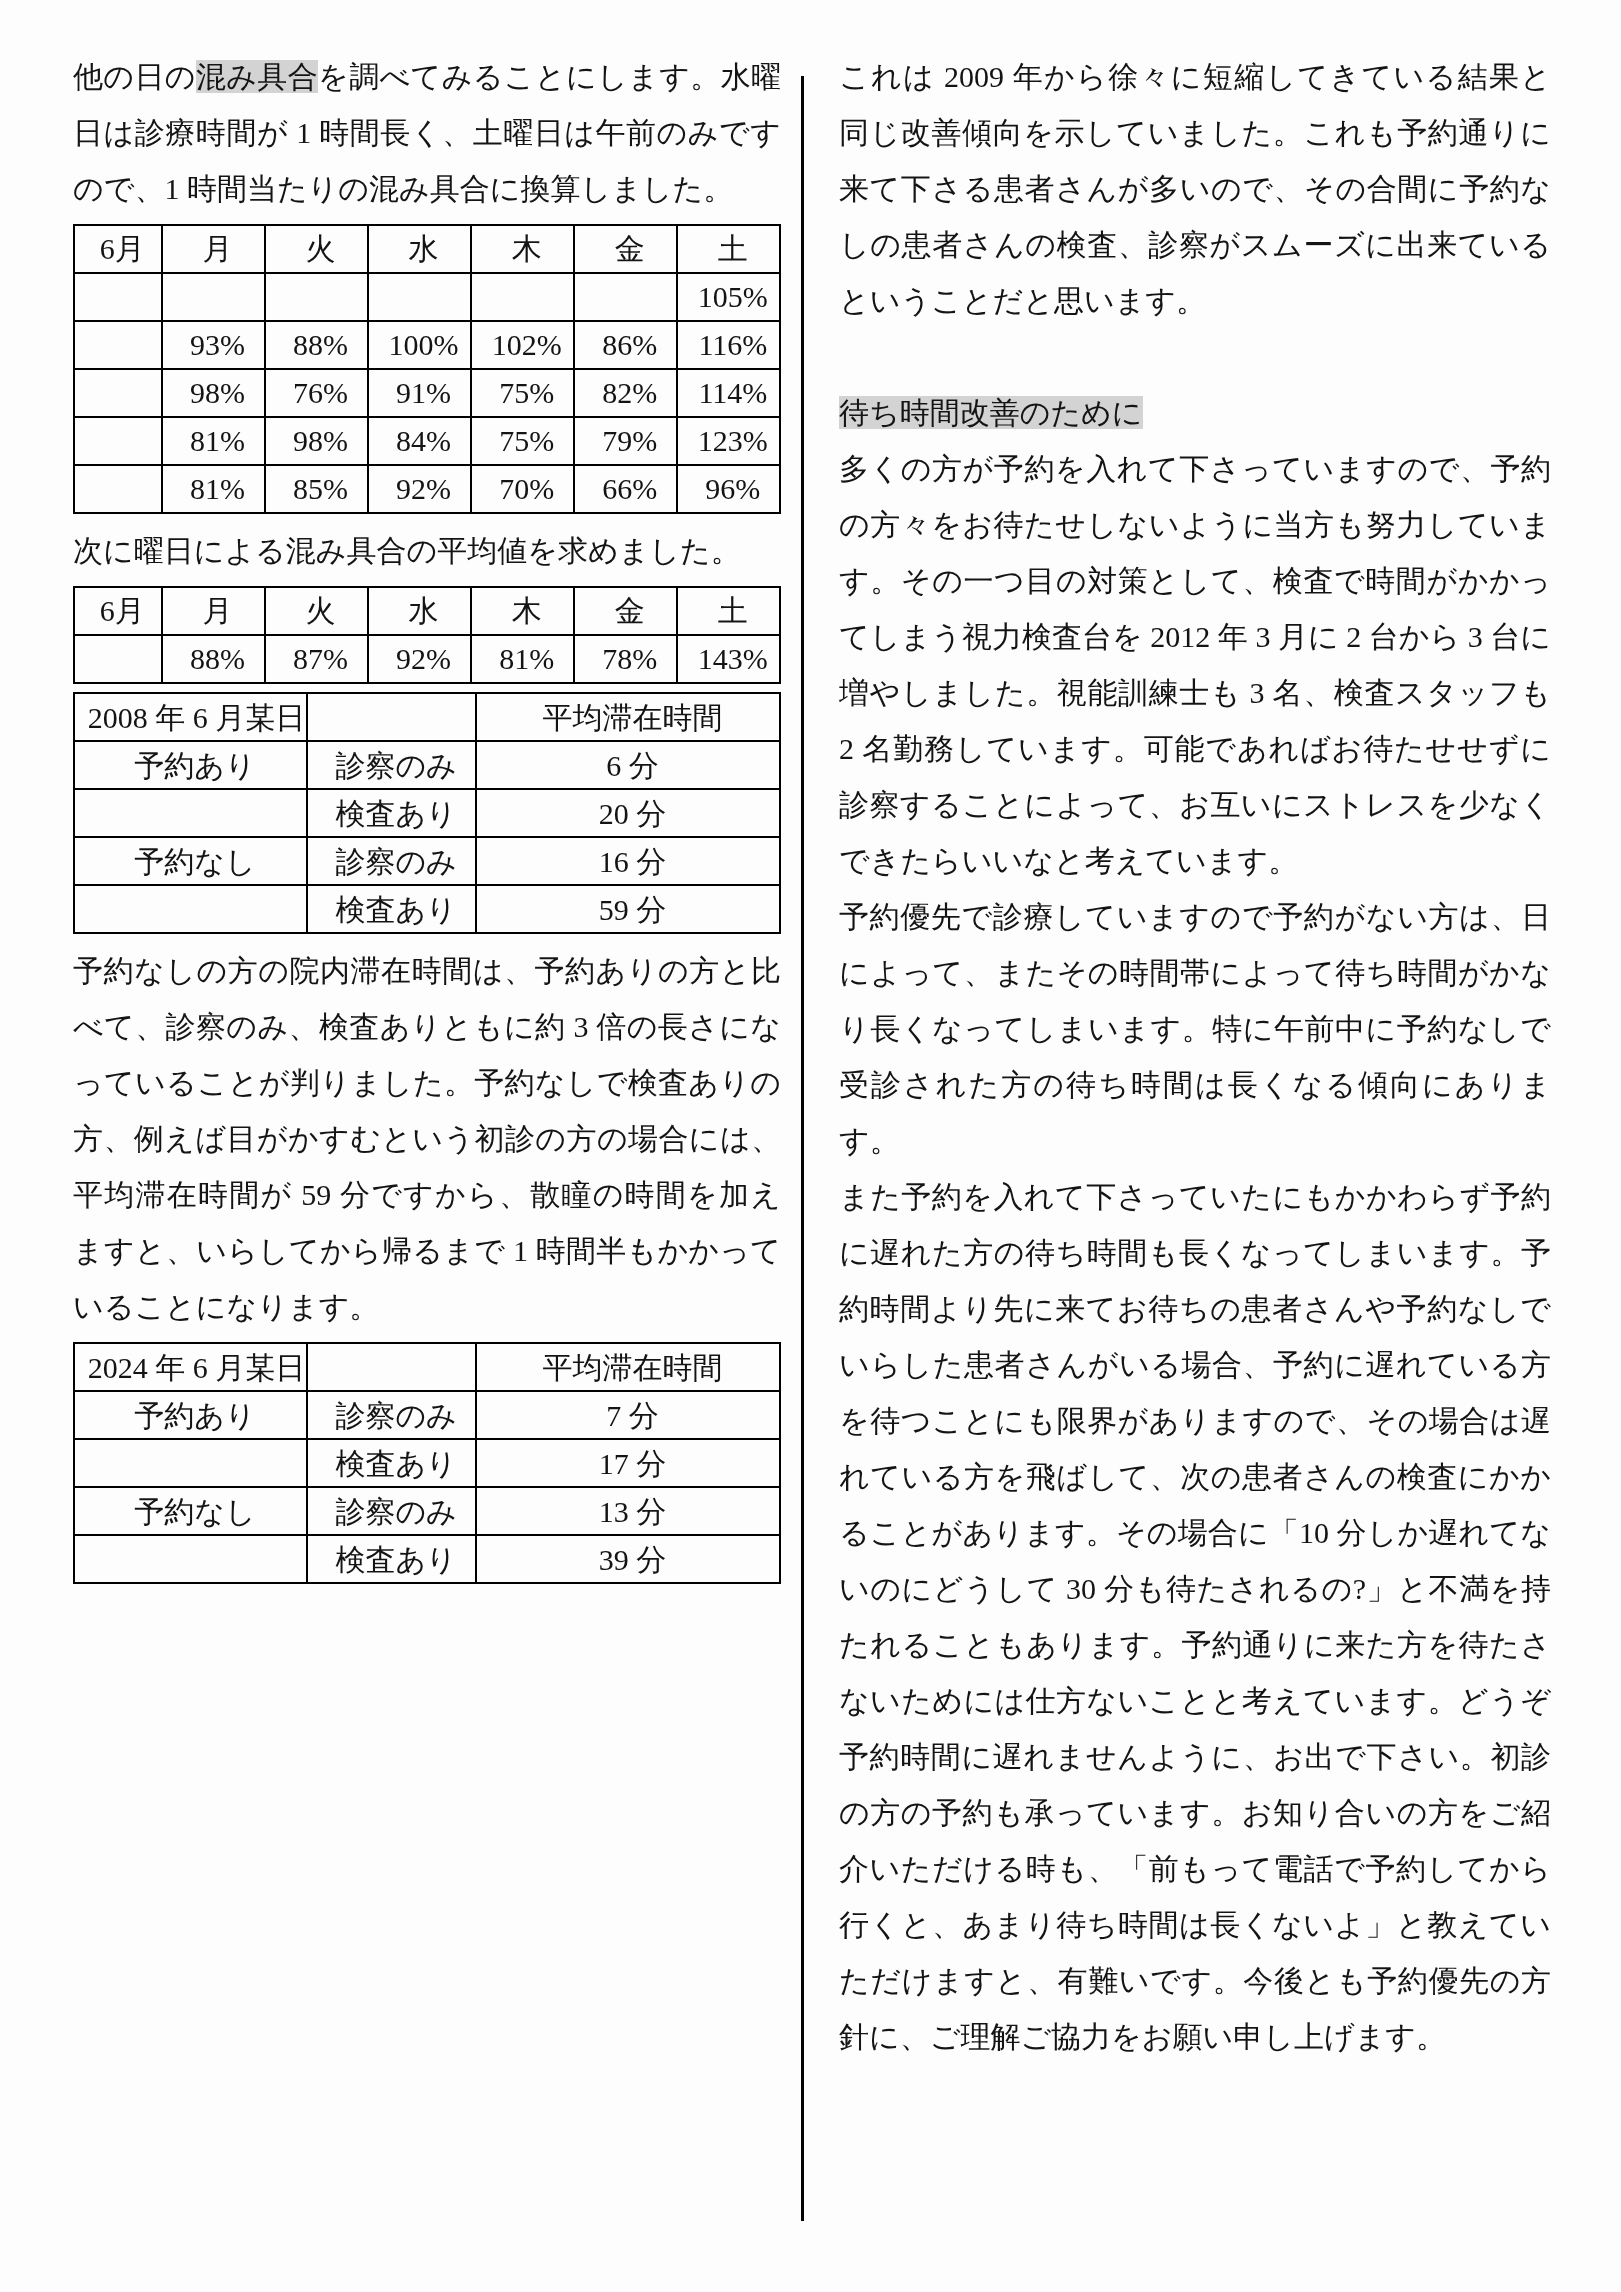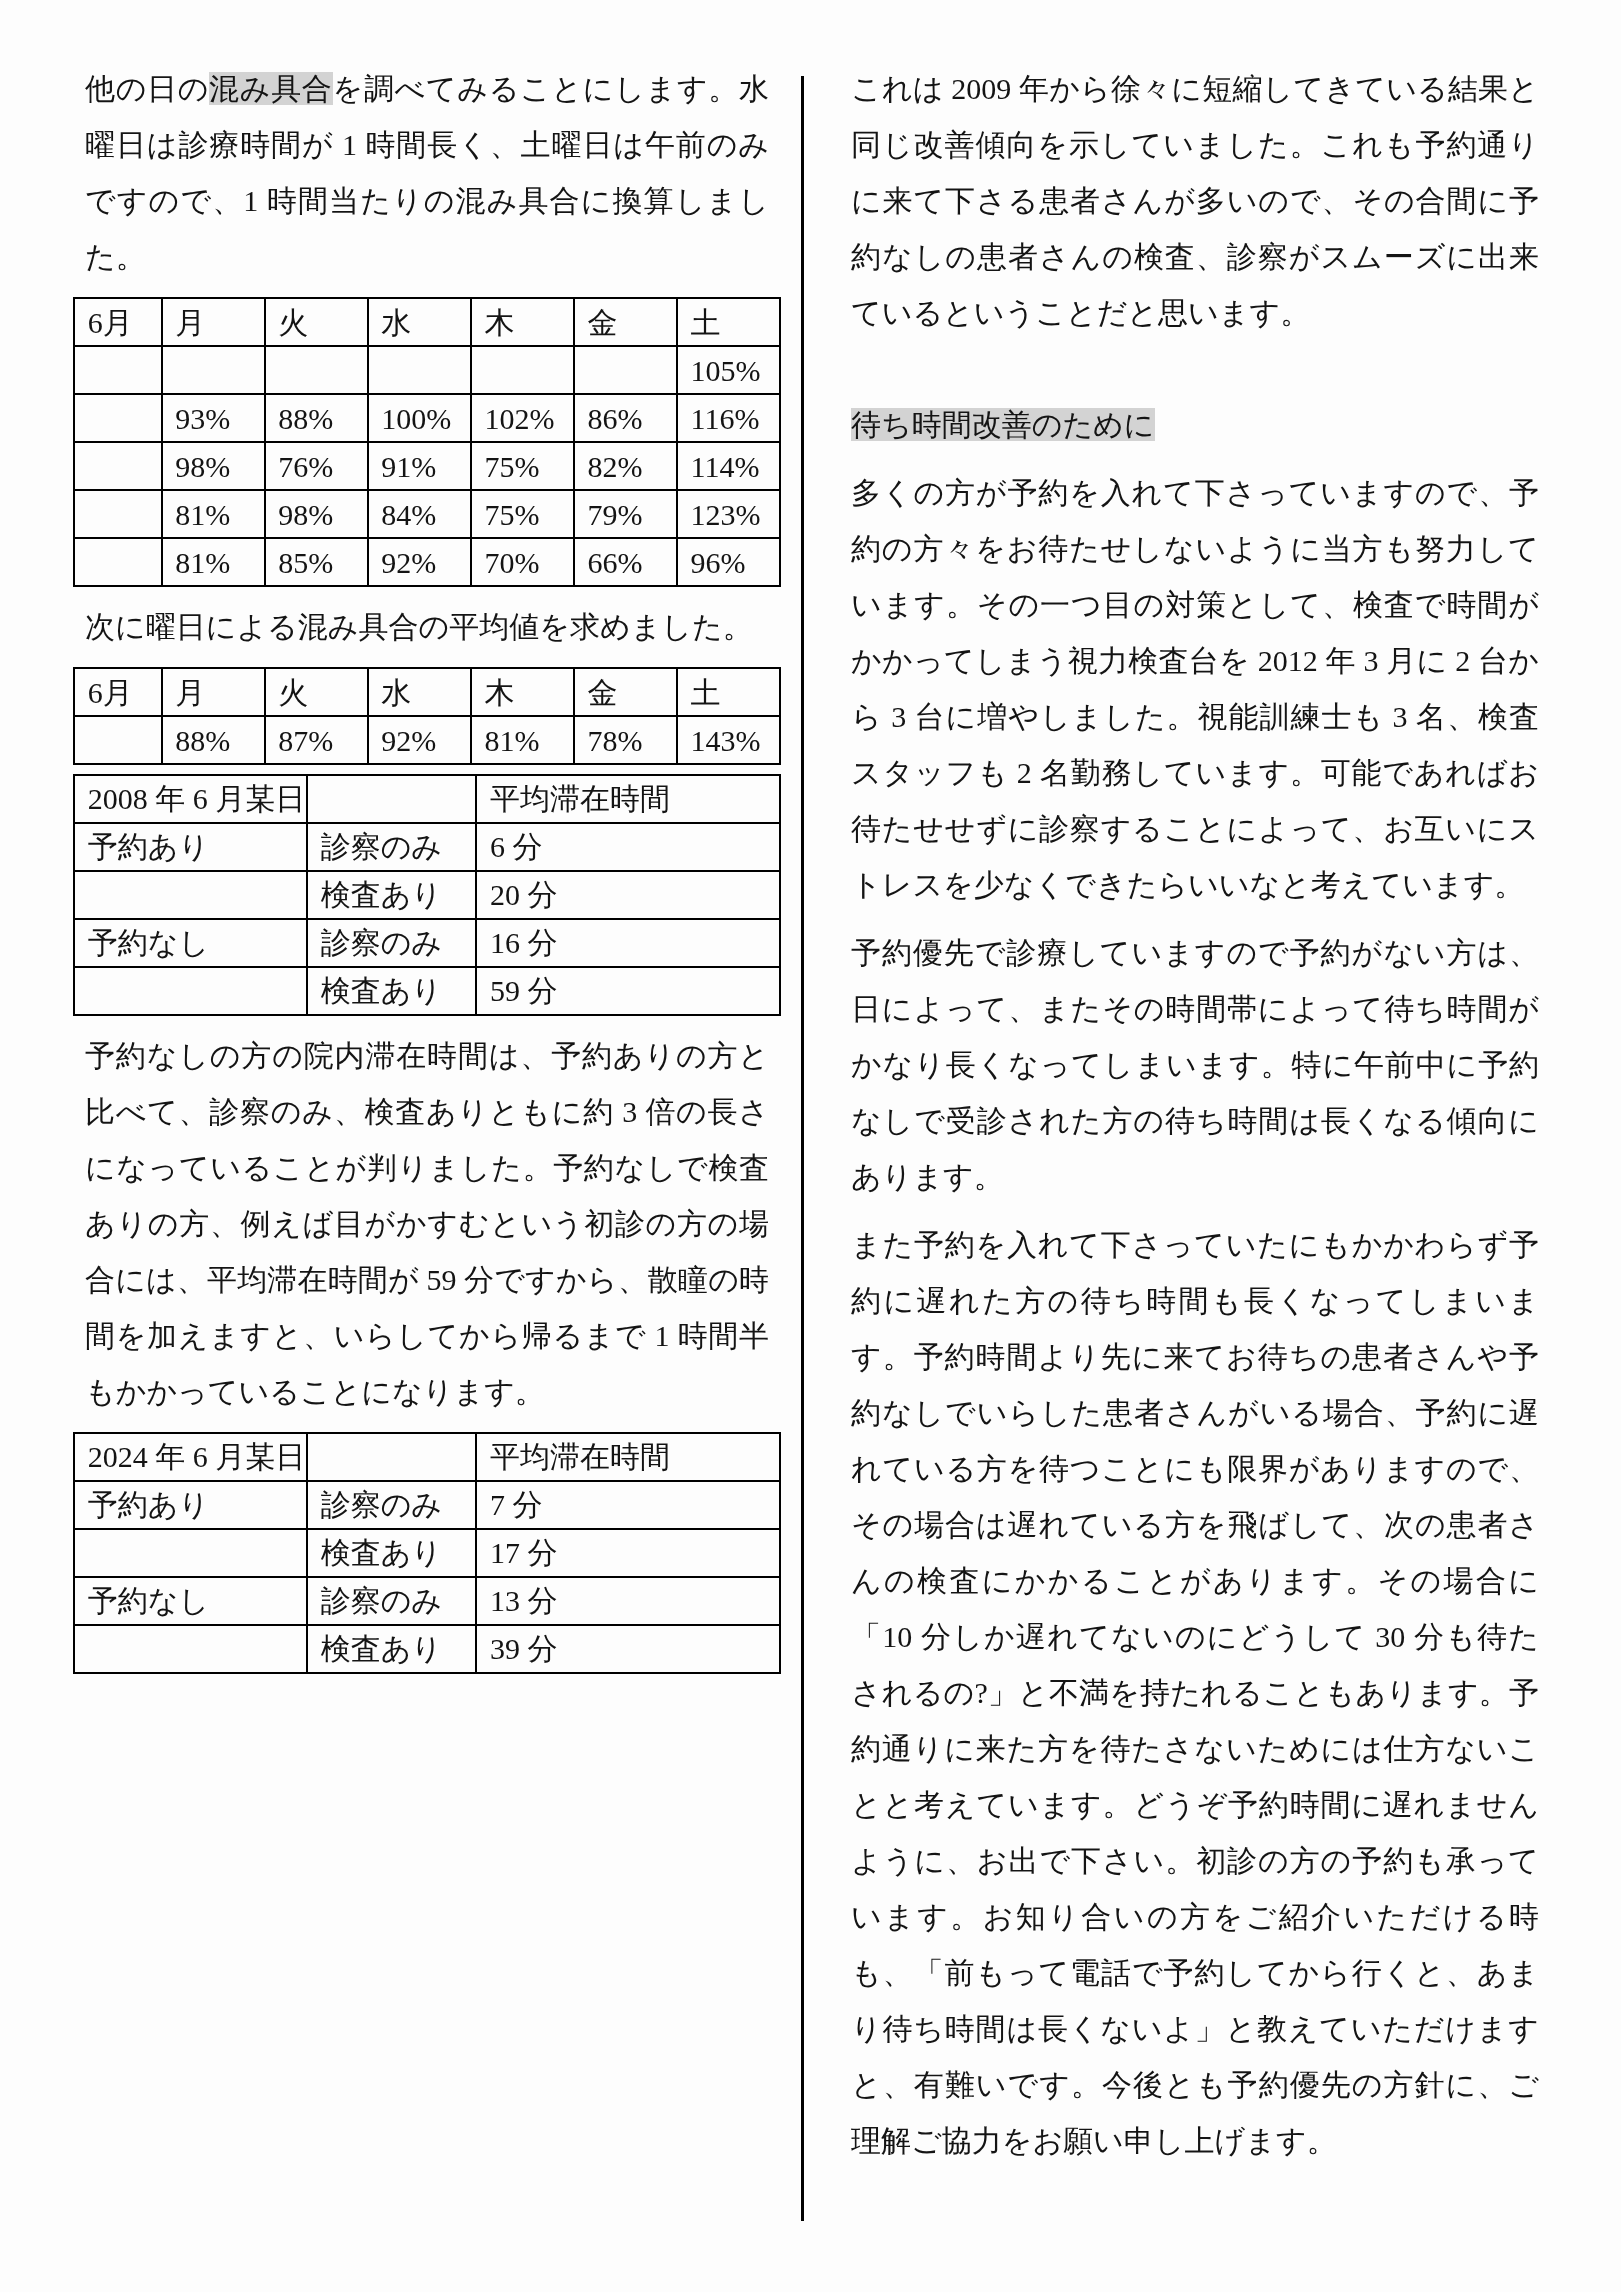--- a/index.html
+++ b/index.html
@@ -6,24 +6,24 @@
   body{
     width:1621px;height:2293px;
     background:#fdfdfd;color:#141414;
     font-family:"Liberation Serif","DejaVu Serif",serif;
     overflow:hidden;position:relative;
   }
   .page{display:flex;padding:49px 0 0 73px;box-sizing:border-box;}
   .col-left{width:708px;flex:0 0 708px;}
   .col-right{width:712px;flex:0 0 712px;margin-left:58px;}
   .vrule{position:absolute;left:801px;top:76px;width:2.9px;height:2145px;background:#000;}
-  p{margin:12px;font-size:30px;line-height:56px;text-align:justify;}
+  p{margin:0;font-size:30px;line-height:56px;text-align:justify;}
   .hl{background:#d3d3d3;}
   .b{font-weight:normal;}
-  table{width:100%;border-collapse:collapse;table-layout:fixed;margin:6.9px 0 8.8px 0;}
+  table{width:100%;border-collapse:collapse;table-layout:fixed;margin:6.9px 0 8.8px 0;text-align:center;}
   td{border:2.9px solid #000;height:44px;font-size:30px;line-height:39px;
      padding:1px 3.9px 1px 12.7px;vertical-align:middle;overflow:hidden;white-space:nowrap;}
   .heading-line{margin-top:56px;}
   .footer-line{text-align:right;}
 </style>
 </head>
 <body>
 
 <div class="vrule"></div>
 

